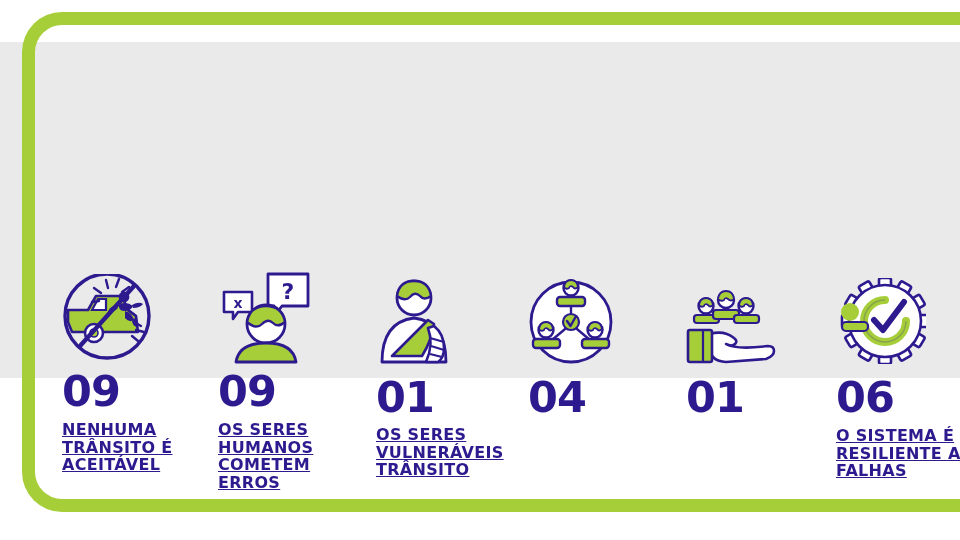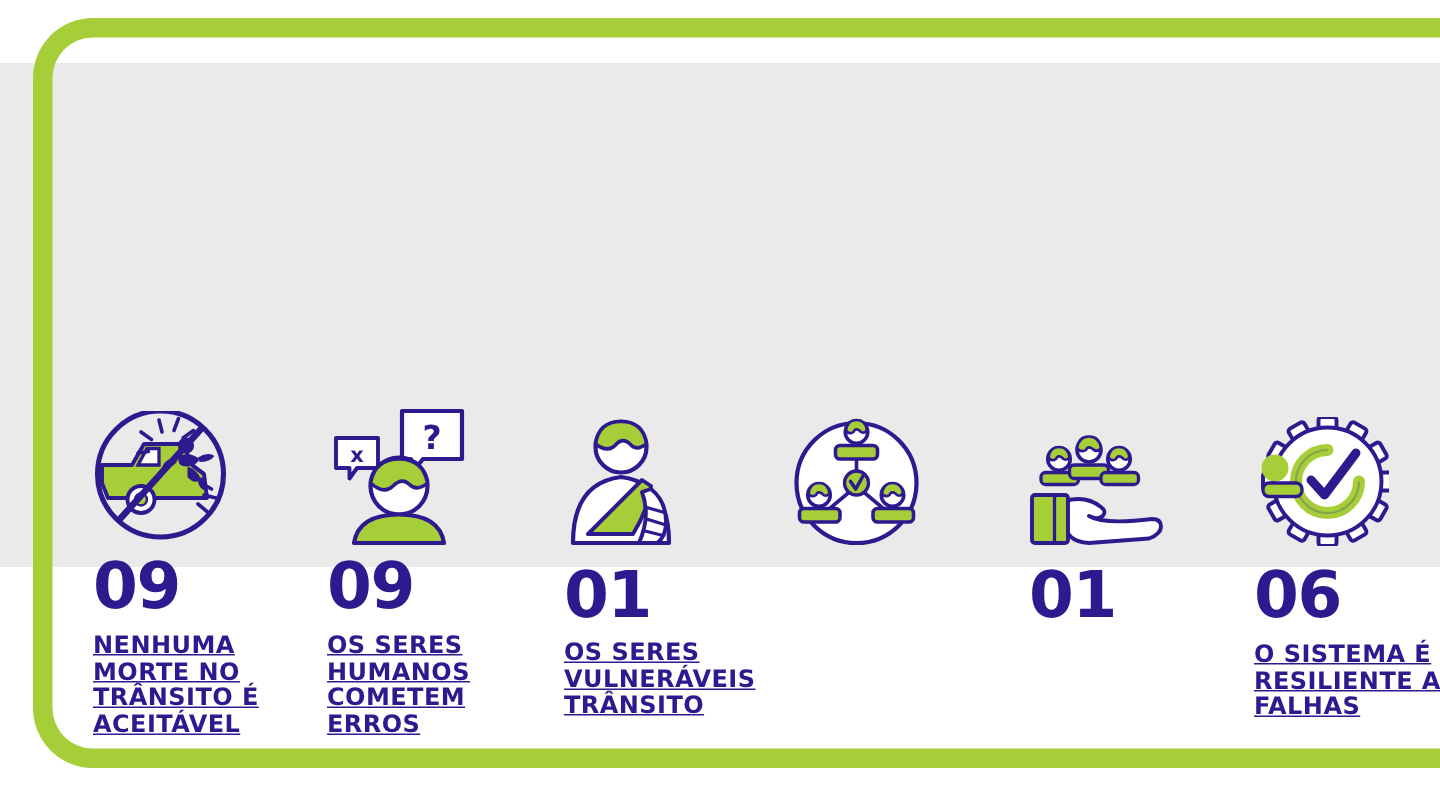--- a/index.html
+++ b/index.html
@@ -132,21 +132,20 @@
             <path d="M56 34 q-5 5 -10 5 q0 -5 7 -8 Z"></path>
           </g>
 
           <circle cx="45" cy="42" r="42" fill="none" stroke="#2e1a8f" stroke-width="3.4"></circle>
           <path d="M18 72 L72 12" stroke="#2e1a8f" stroke-width="4.4" stroke-linecap="round"></path>
         </svg>
       </div>
       <div class="num">09</div>
       <div class="desc">
         <span>NENHUMA</span>
-        <span>MORTE NO</span>
         <span>TRÂNSITO É</span>
         <span>ACEITÁVEL</span>
       </div>
     </div>
 
     <div class="item i2">
       <div class="icon-wrap">
         <svg width="96" height="92" viewBox="0 0 96 92">
 
           <path d="M50 2 L90 2 L90 34 L64 34 L56 44 L56 34 L50 34 Z" fill="#ffffff" stroke="#2e1a8f" stroke-width="2.8" stroke-linejoin="round"></path>
@@ -219,20 +218,21 @@
           <rect x="5" y="61" width="27" height="9" rx="3" fill="#a6ce39" stroke="#2e1a8f" stroke-width="2.4"></rect>
 
           <circle cx="67" cy="52" r="7.5" fill="#ffffff" stroke="#2e1a8f" stroke-width="2.4"></circle>
           <path d="M60 51 q1 -7 7 -7 q6 0 7 7 q-3 3 -5 0 q-3 -2 -4 1 q-3 2 -5 -1 Z" fill="#a6ce39" stroke="#2e1a8f" stroke-width="1.8"></path>
           <rect x="54" y="61" width="27" height="9" rx="3" fill="#a6ce39" stroke="#2e1a8f" stroke-width="2.4"></rect>
 
           <circle cx="43" cy="44" r="8" fill="#a6ce39" stroke="#2e1a8f" stroke-width="2.2"></circle>
           <path d="M39 43 L42.5 48 L47.5 39" fill="none" stroke="#2e1a8f" stroke-width="2.4" stroke-linecap="round" stroke-linejoin="round"></path>
         </svg>
       </div>
+      <div class="num">04</div>
     </div>
 
     <div class="item i5">
       <div class="icon-wrap">
         <svg width="92" height="86" viewBox="0 0 92 86">
 
           <g>
             <circle cx="20" cy="28" r="7.5" fill="#ffffff" stroke="#2e1a8f" stroke-width="2.4"></circle>
             <path d="M13 27 q1 -7 7 -7 q6 0 7 7 q-3 3 -5 0 q-3 -2 -4 1 q-3 2 -5 -1 Z" fill="#a6ce39" stroke="#2e1a8f" stroke-width="1.8"></path>
             <rect x="8" y="37" width="25" height="8" rx="3" fill="#a6ce39" stroke="#2e1a8f" stroke-width="2.2"></rect>

